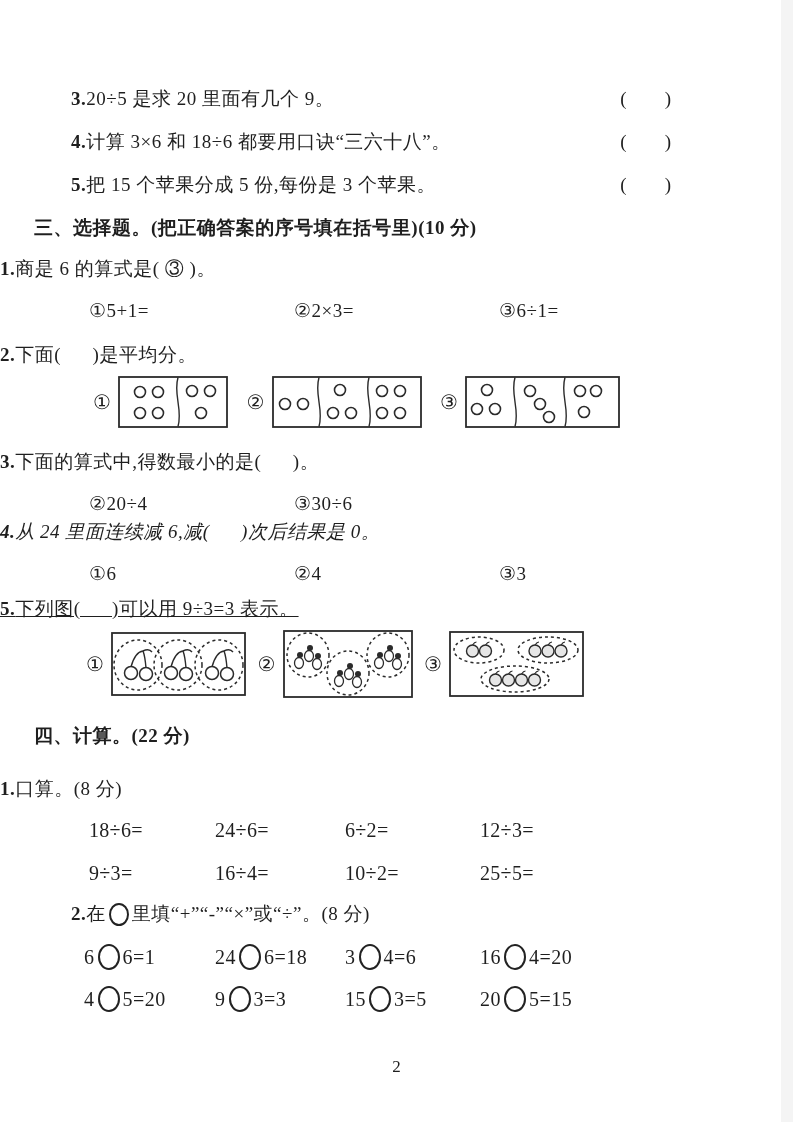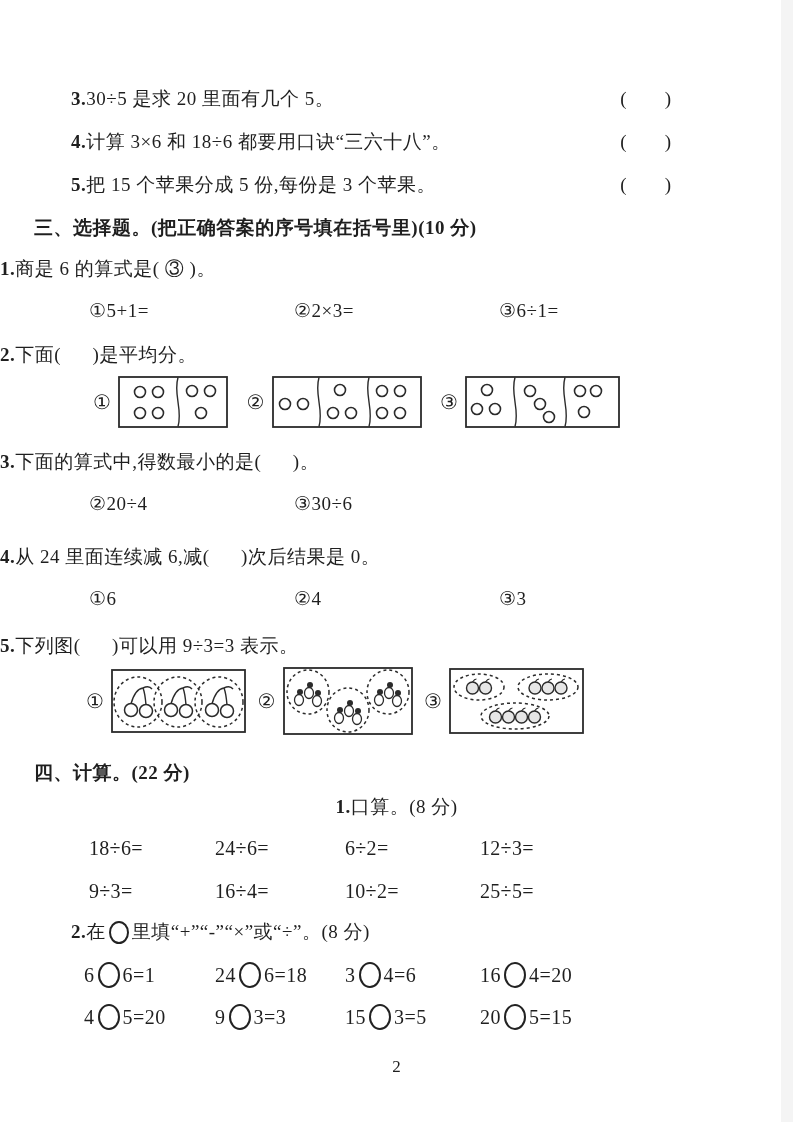--- a/index.html
+++ b/index.html
@@ -47,40 +47,40 @@
   .op-circle.inline-s{width:20px;height:23px;vertical-align:-5px;}
   .title-line{padding-left:71px;height:28px;display:flex;align-items:center;}
   .page-num{position:absolute;left:0;right:0;top:1057px;text-align:center;font-size:17px;letter-spacing:0;}
   
   .mt-sec3{margin-top:8px;}
   .mt-q1{margin-top:17px;}
   .mt-opts{margin-top:19px;}
   .mt-q2{margin-top:19px;}
   .mt-dia2{margin-top:10px;}
   .mt-q3{margin-top:21px;}
-  .mt-q4{margin-top:28px;}
-  .mt-q5{margin-top:22px;}
+  .mt-q4{margin-top:3px;font-style:italic;}
+  .mt-q5{margin-top:10px;text-decoration:underline;}
   .mt-dia5{margin-top:10px;}
   .mt-sec4{margin-top:25px;}
-  .mt-s4q1{margin-top:10px;text-align:center;}
+  .mt-s4q1{margin-top:29px;}
   .mt-row1{margin-top:19px;}
   .mt-row2{margin-top:19px;}
   .mt-s4q2{margin-top:14px;}
   .mt-fr1{margin-top:14px;}
   .mt-fr2{margin-top:12px;}
 </style>
 </head>
 <body>
 
 <div class="page">
   <div class="scan-edge"></div>
 
   <div class="judge">
     <div class="judge-row">
-      <span><b>3.</b><span class="t">30÷5 是求 20 里面有几个 5。</span></span>
+      <span><b>3.</b><span class="t">20÷5 是求 20 里面有几个 9。</span></span>
       <span class="bracket">(        )</span>
     </div>
     <div class="judge-row">
       <span><b>4.</b><span class="t">计算 3×6 和 18÷6 都要用口诀“三六十八”。</span></span>
       <span class="bracket">(        )</span>
     </div>
     <div class="judge-row">
       <span><b>5.</b><span class="t">把 15 个苹果分成 5 份,每份是 3 个苹果。</span></span>
       <span class="bracket">(        )</span>
     </div>

